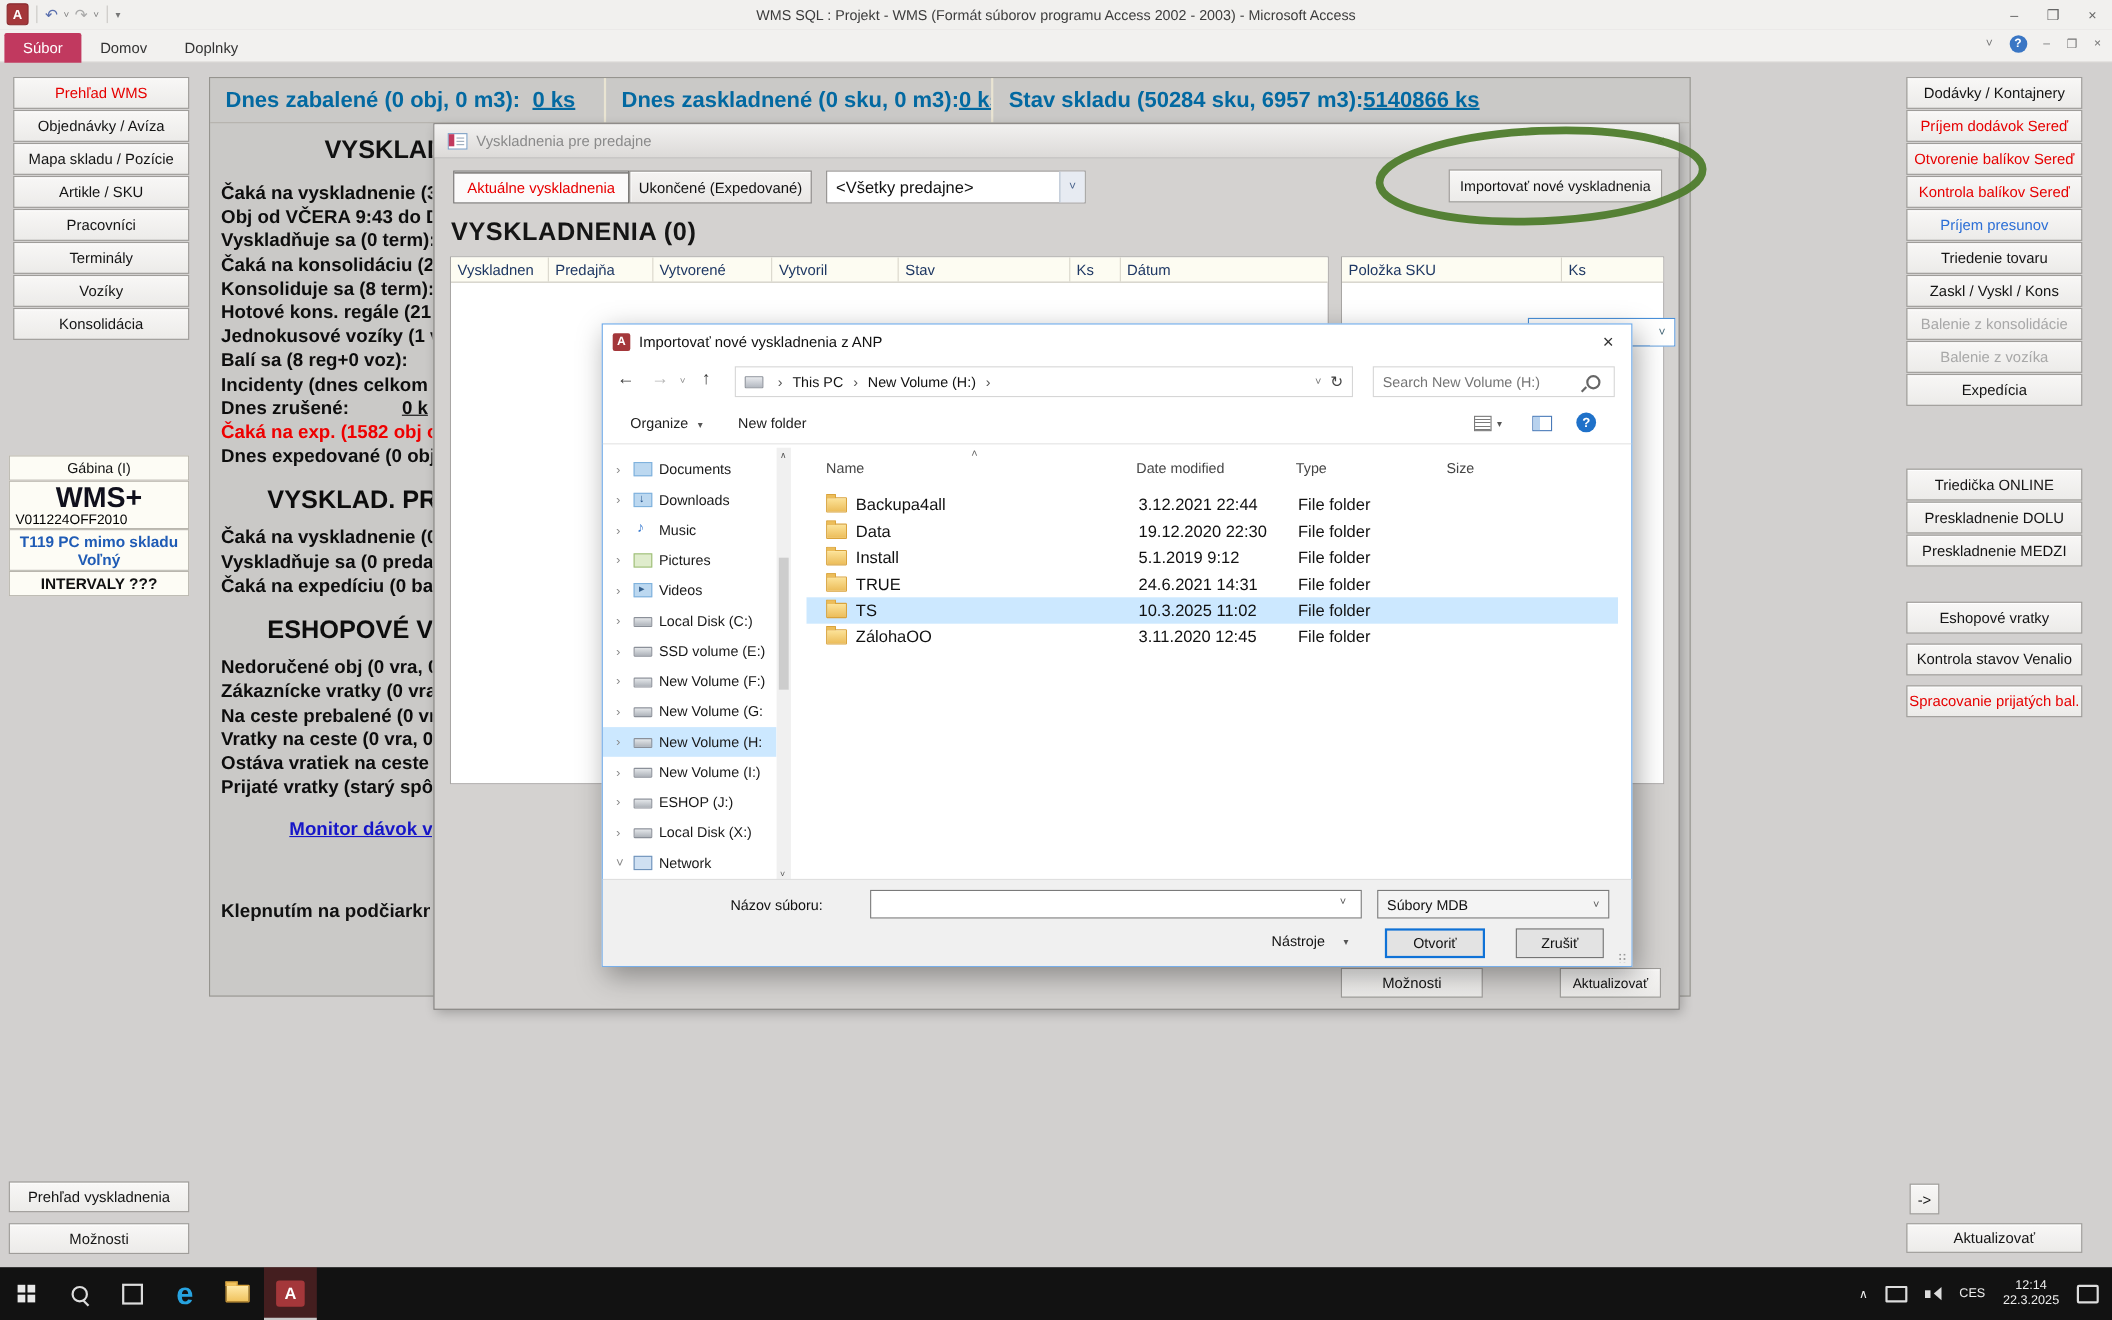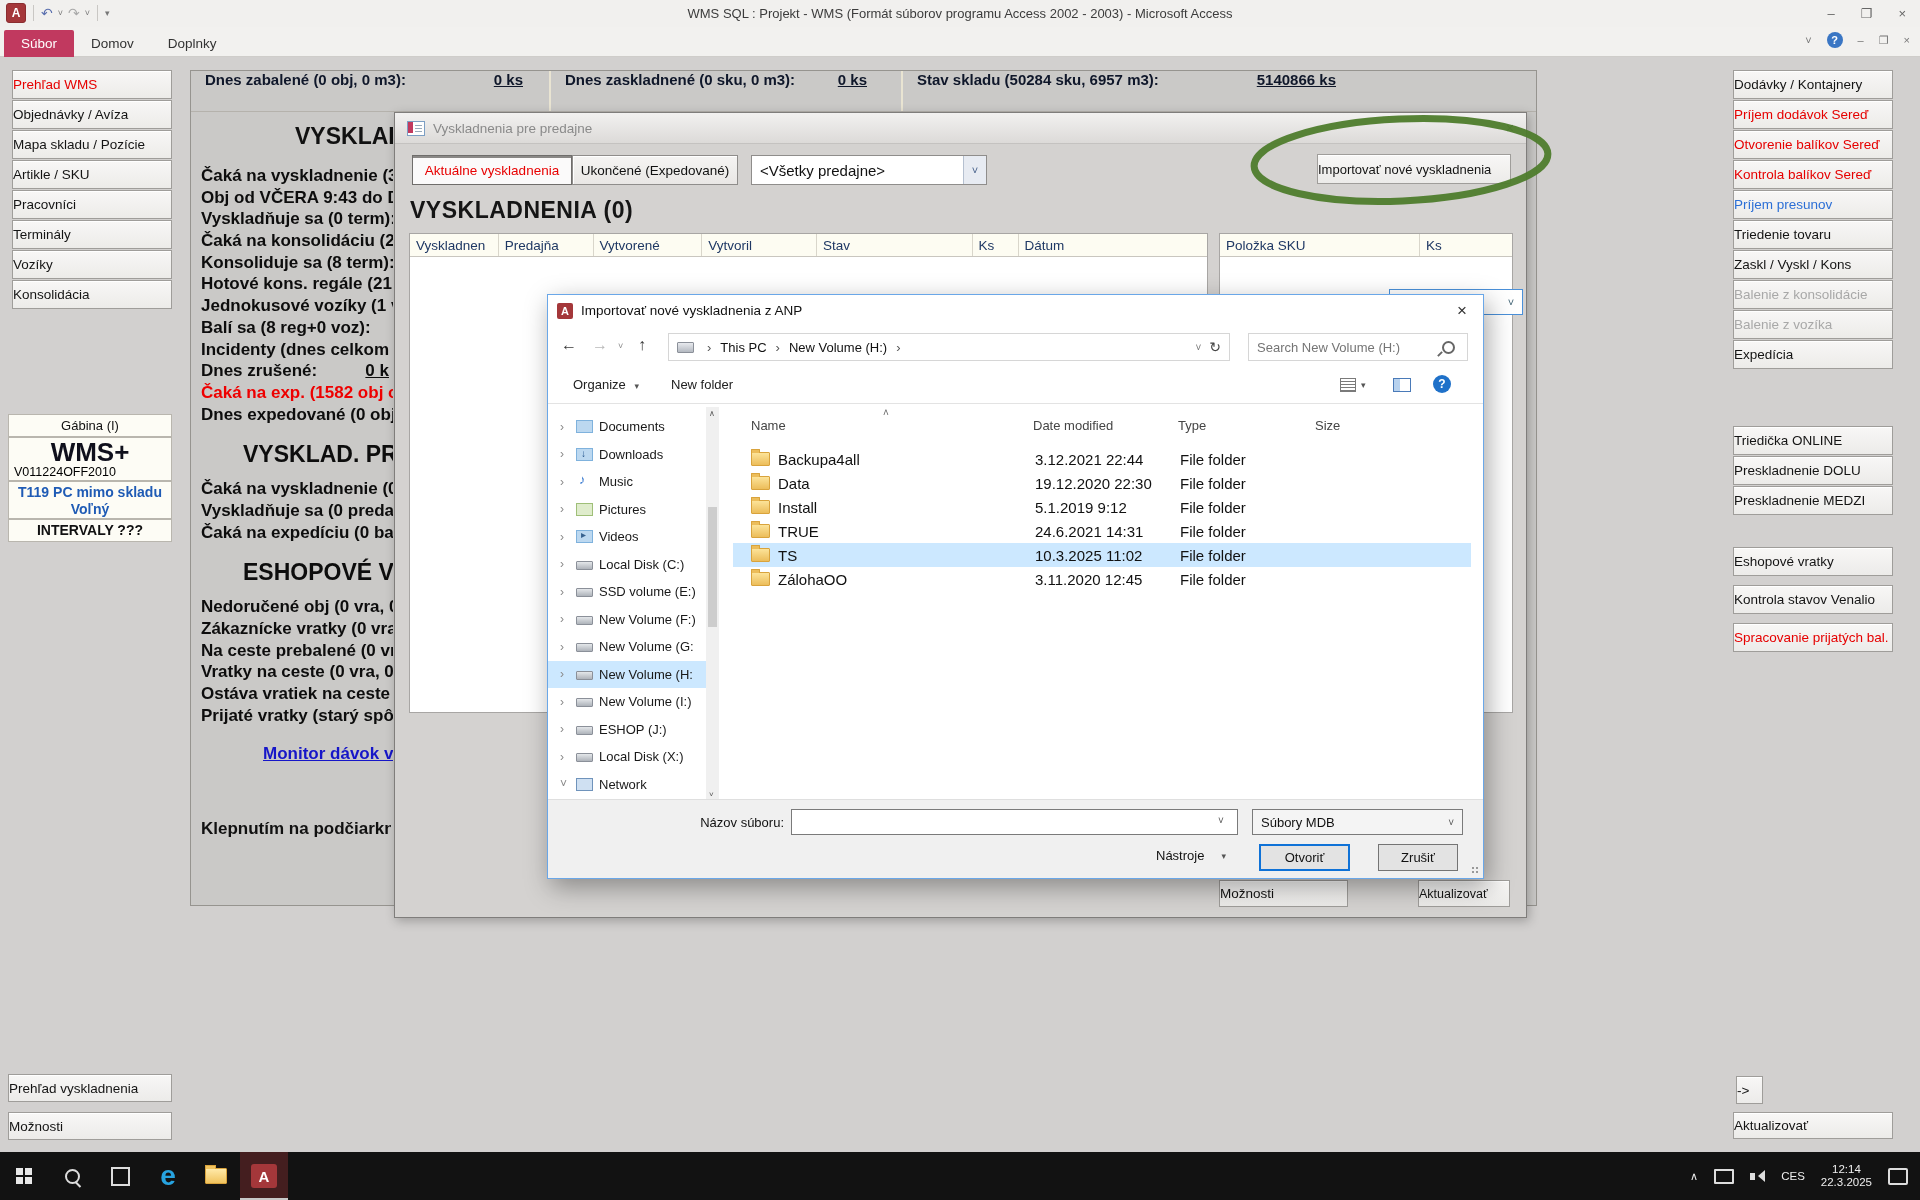--- a/index.html
+++ b/index.html
@@ -28,21 +28,21 @@
   .rtab{height:27px;margin-top:3px;padding:0 17px;font-size:13.5px;color:#333;
         display:flex;align-items:center;white-space:nowrap}
   .rtab.active{background:#c1395f;color:#fff;border-radius:2px 2px 0 0}
   .ribbon-right{position:absolute;right:10px;top:5px;display:flex;gap:15px;align-items:center}
   .rr-ico{color:#777;font-size:11px}
   .rr-help{width:16px;height:16px;border-radius:50%;background:#3a76c4;color:#fff;font-size:11px;
            font-weight:bold;display:flex;align-items:center;justify-content:center}
 
   
   .sbtn{background:linear-gradient(#f8f7f6,#ecebe9);border:1px solid #9f9d9a;
-        display:flex;align-items:center;justify-content:flex-start;font-size:13.5px;color:#141414;
+        display:flex;align-items:center;justify-content:center;font-size:13.5px;color:#141414;
         box-sizing:border-box;box-shadow:inset 0 1px 0 #fff;white-space:nowrap;overflow:hidden}
   .sbtn.red{color:#e60000}
   .sbtn.blue{color:#2c6fd6}
   .sbtn.disabled{color:#a8a8a8}
 
   
   .lsb-btns{position:absolute;left:12px;top:70px;width:160px}
   .lsb-btns .sbtn{height:29px;margin-bottom:1px}
   .ibox{position:absolute;left:8px;width:164px;background:#fdfcf5;border:1px solid #b9b6ae;
         box-sizing:border-box;text-align:center;overflow:hidden}
@@ -52,21 +52,21 @@
   .wms-vers{display:flex;justify-content:flex-start;font-size:12.5px;padding:0 5px;color:#000000}
   #termbox{top:481px;height:38px;color:#1f5bb5;font-weight:bold;font-size:14px;line-height:17px;padding-top:2px}
   #intbox{top:519px;height:23px;font-size:14px;font-weight:bold;line-height:21px}
   #btnPrehlad{position:absolute;left:8px;top:1074px;width:164px;height:28px}
   #btnMoznostiL{position:absolute;left:8px;top:1112px;width:164px;height:28px}
 
   
   .content-panel{position:absolute;left:190px;top:70px;width:1347px;height:836px;
                  background:#cac9c7;border:1px solid #96948f;box-sizing:border-box;z-index:1}
   .stats{display:flex;height:40px;border-bottom:1px solid #b5b2ac}
-  .stat{display:flex;font-weight:bold;font-size:15px;color:#0f172a;
+  .stat{display:flex;align-items:center;font-weight:bold;font-size:20px;color:#0369a1;
         border-right:2px solid #e9e4d2;box-sizing:border-box;padding-left:14px;white-space:nowrap;overflow:hidden}
   .stat:nth-of-type(1){width:360px}
   .stat:nth-of-type(2){width:352px}
   .stat:nth-of-type(3){flex:1;border-right:none}
   .stat-value{margin-left:auto;text-decoration:underline}
   .stat:nth-of-type(1) .stat-value{margin-right:26px}
   .stat:nth-of-type(2) .stat-value{margin-right:34px}
   .stat:nth-of-type(3) .stat-value{margin-right:200px}
   .content-col{position:absolute;left:0;top:46px;width:202px;height:696px;overflow:hidden}
   .c-heading{font-size:23px;font-weight:bold;margin:6px 0 16px 104px;white-space:nowrap}
@@ -192,21 +192,21 @@
   .file-row{display:flex;height:24px;align-items:center;font-size:15px;color:#111}
   .file-row.selected{background:#cce8ff}
   .folder-icon{width:17px;height:12px;margin:0 8px 0 18px;flex:none;position:relative;border-radius:1px;
                background:linear-gradient(#fce399,#ecbd5a);border:1px solid #d9a33c}
   .folder-icon::before{content:"";position:absolute;left:-1px;top:-4px;width:7px;height:3px;
                background:#ecbd5a;border:1px solid #d9a33c;border-bottom:none;border-radius:1px 1px 0 0}
   .f-name{flex:0 0 257px;white-space:nowrap;overflow:hidden}
   .f-date{flex:0 0 145px;white-space:nowrap}
   .f-type{flex:0 0 137px;white-space:nowrap}
   .fd-bottom{position:absolute;left:0;right:0;bottom:0;height:78px;background:#f0f0f0;border-top:1px solid #dfdfdf}
-  .fn-label{position:absolute;left:80px;top:15px;width:156px;text-align:right;font-size:13px}
+  .fn-label{position:absolute;left:80px;top:15px;width:156px;text-align:center;font-size:13px}
   .fn-input{position:absolute;left:243px;top:9px;width:447px;height:26px;border:1px solid #7a7a7a;
             background:#fff;box-sizing:border-box;padding:0 24px 0 6px;font-size:13px;outline:none;
             font-family:"Liberation Sans",sans-serif}
   .fn-caret{position:absolute;left:670px;top:15px;color:#555;font-size:10px}
   .ft-combo{position:absolute;left:704px;top:9px;width:211px;height:26px;border:1px solid #7a7a7a;
             background:#f4f4f4;display:flex;align-items:center;font-size:13px;padding-left:8px;box-sizing:border-box}
   .ft-caret{margin-left:auto;margin-right:8px;color:#555;font-size:10px}
   .tools-btn{position:absolute;left:608px;top:48px;font-size:13px;display:flex;align-items:center;gap:12px}
   .btn-open{position:absolute;left:711px;top:44px;width:91px;height:27px;background:#e3e3e3;
             border:2px solid #0f72d7;font-size:13px;display:flex;align-items:center;justify-content:center;box-sizing:border-box}

